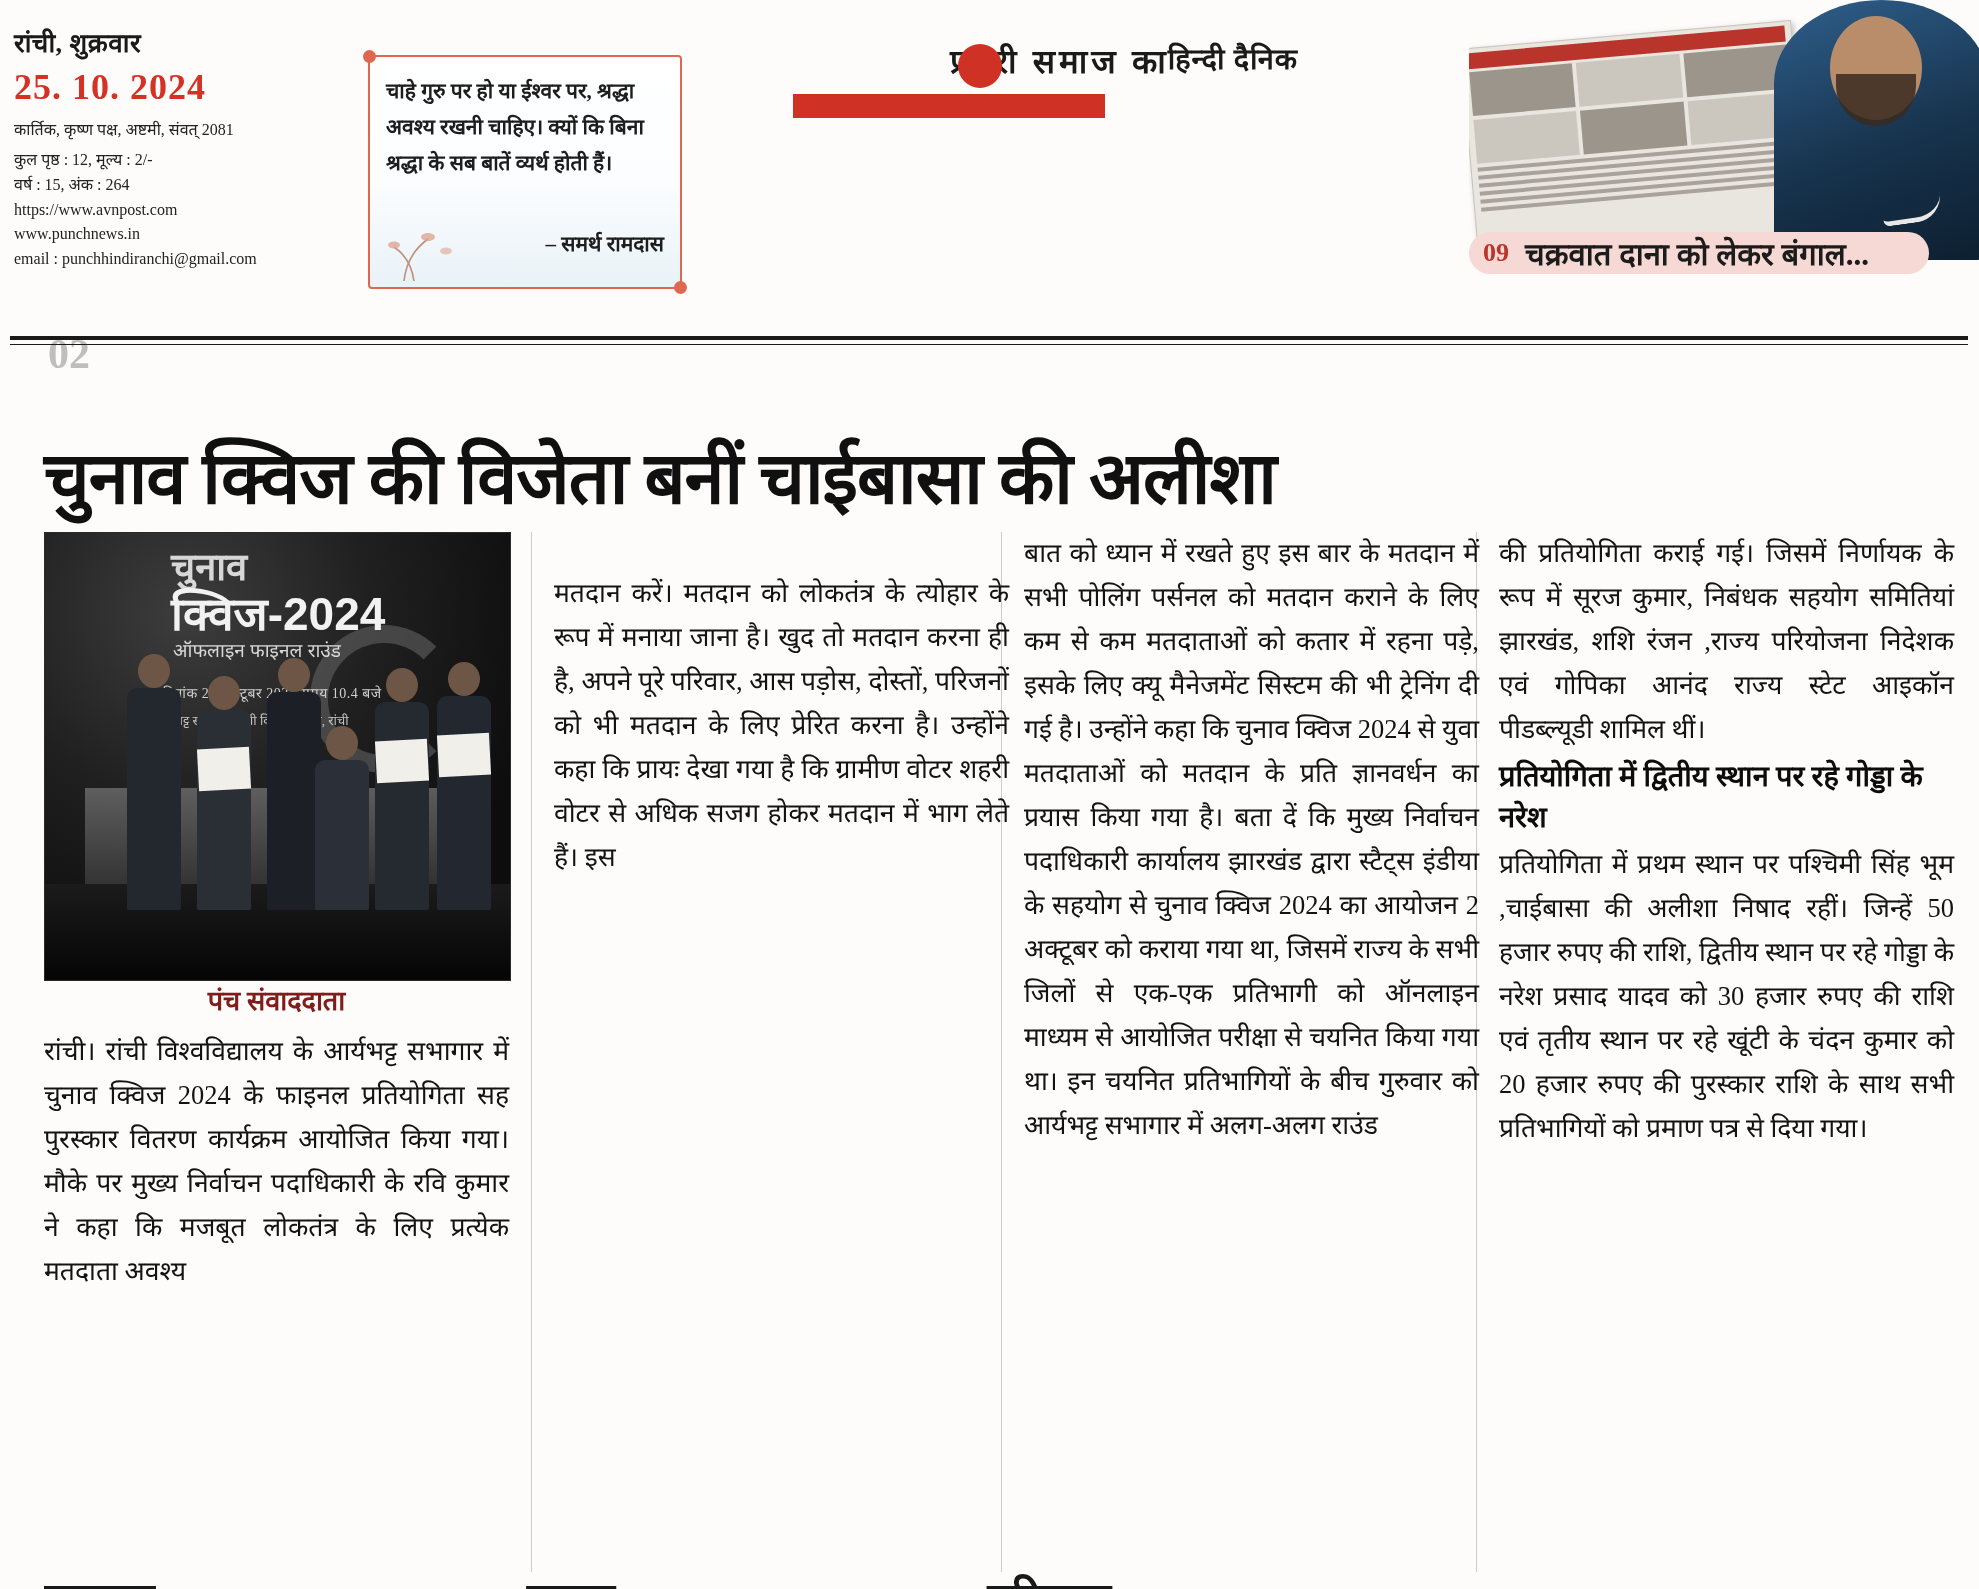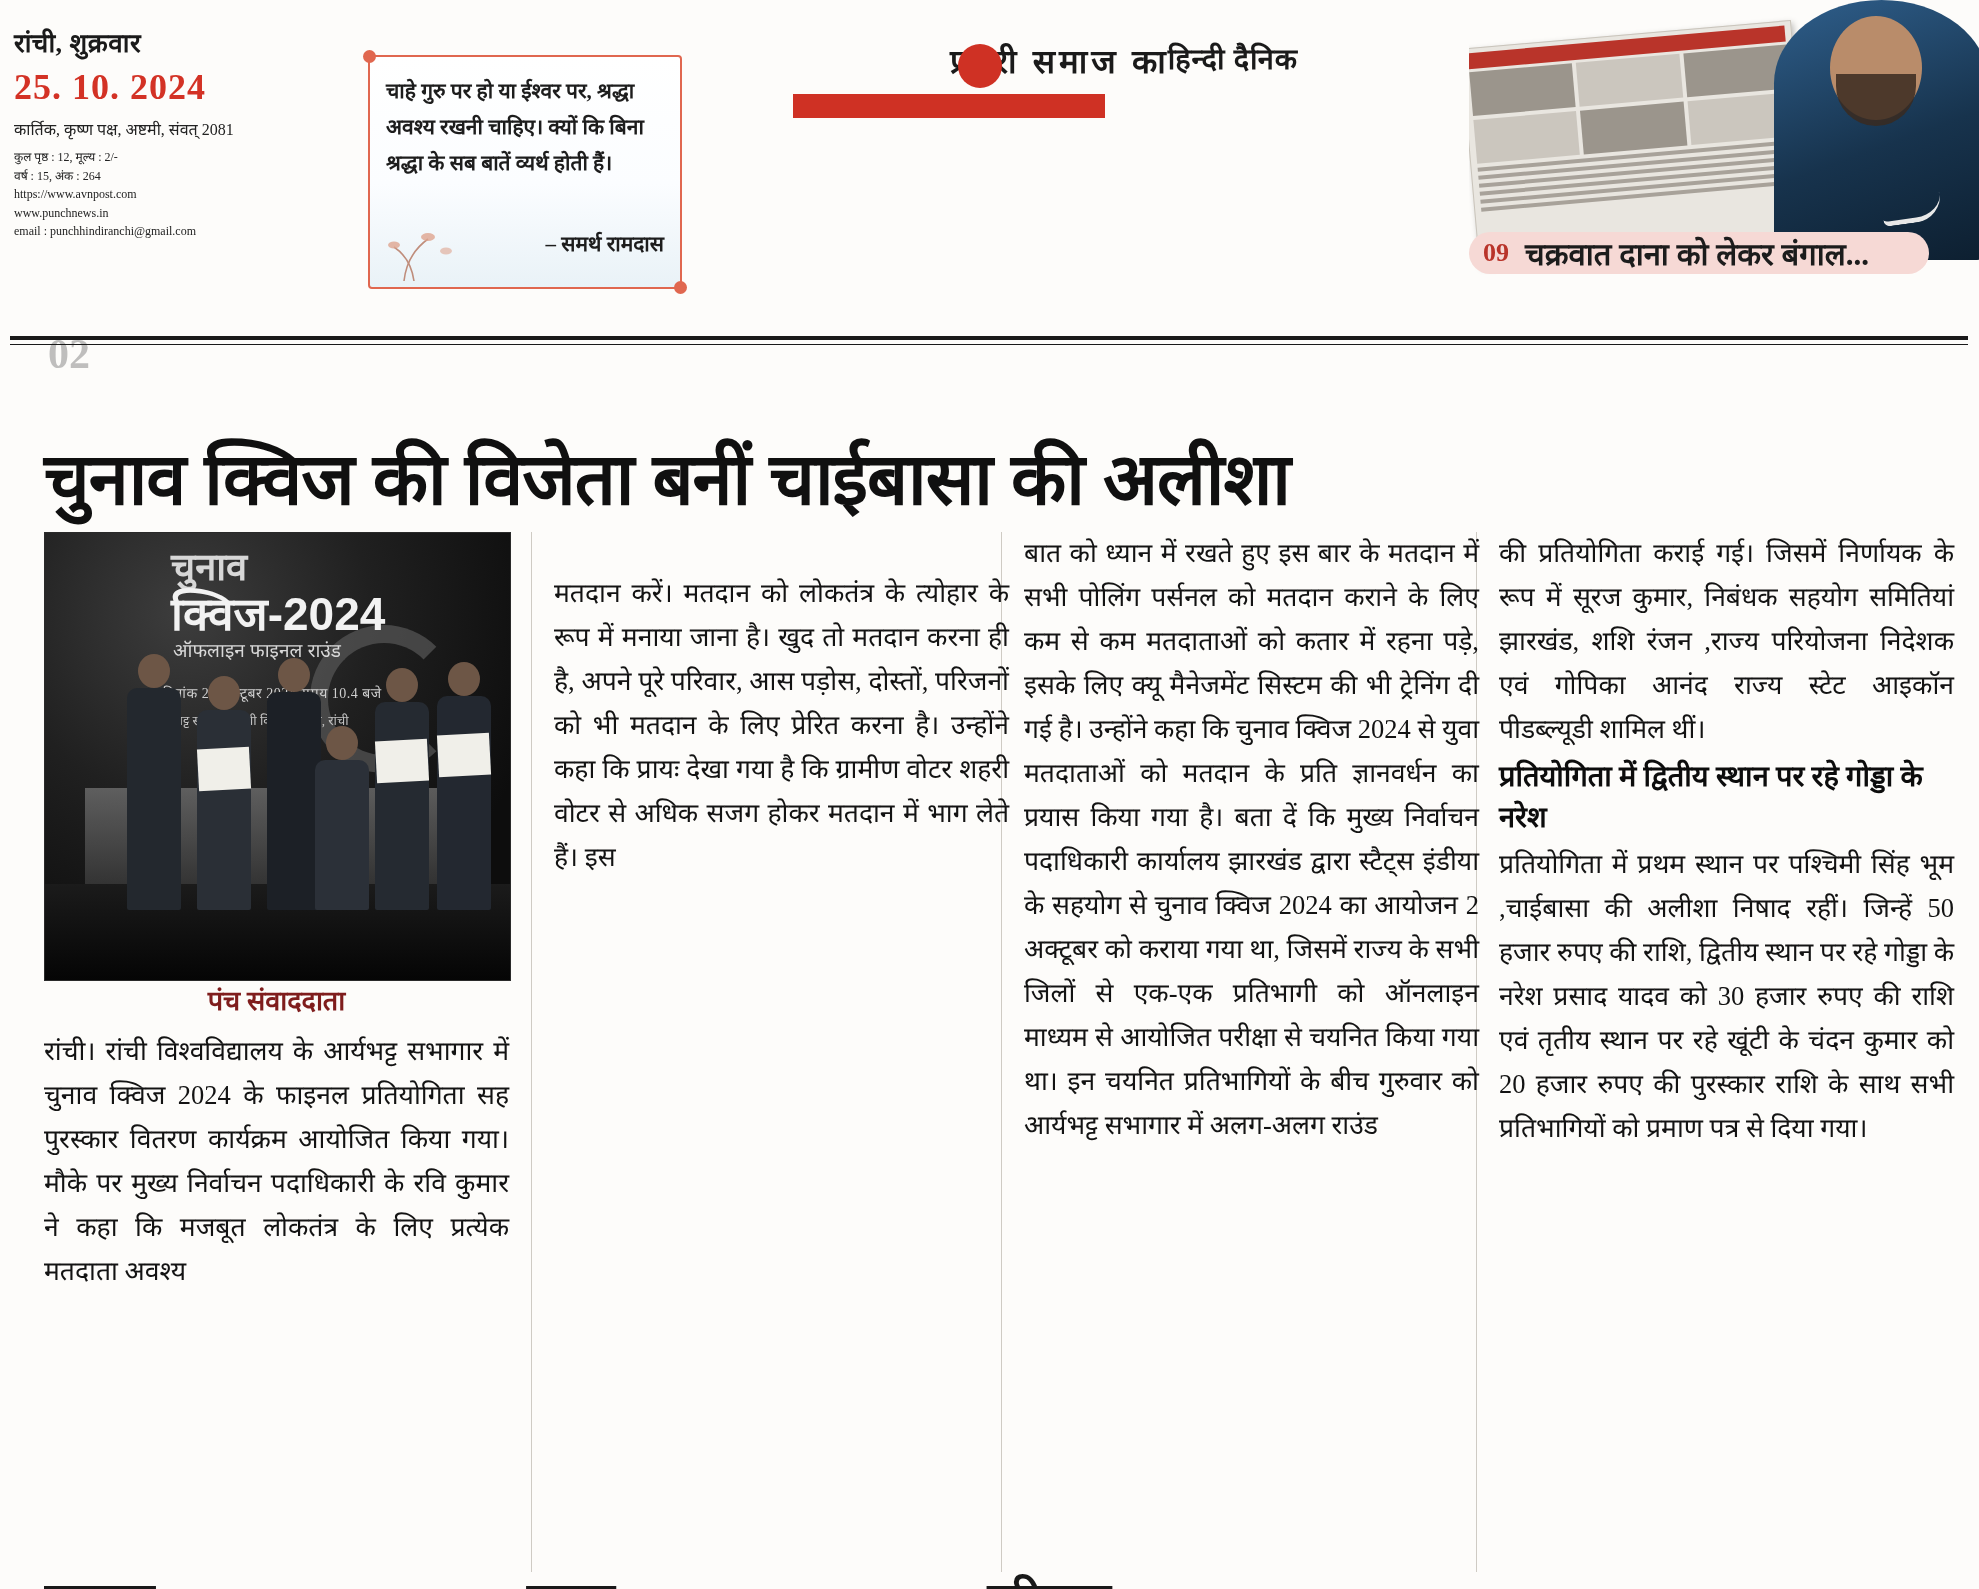--- a/index.html
+++ b/index.html
@@ -46,21 +46,21 @@
     color: #d33225;
     margin-top: 6px;
     letter-spacing: 1px;
   }
   .mh-samvat {
     font-size: 16px;
     margin-top: 10px;
     color: #222;
   }
   .mh-meta {
-    font-size: 12px;
+    font-size: 16px;
     margin-top: 8px;
     line-height: 1.55;
     color: #222;
   }
   .mh-meta div { white-space: nowrap; }
 
   
   .quote-box {
     position: absolute;
     left: 368px; top: 55px;
@@ -269,21 +269,21 @@
 
   
   .headline {
     position: absolute;
     left: 44px; top: 392px;
     width: 1890px;
     font-size: 72px;
     font-weight: bold;
     letter-spacing: -1px;
     color: #101010;
-    font-family: Liberation Sans, sans-serif;
+    font-family: Liberation Serif, serif;
     line-height: 1.1;
   }
 
   
   .columns {
     position: absolute;
     left: 44px; top: 532px;
     width: 1900px;
     height: 1040px;
   }

